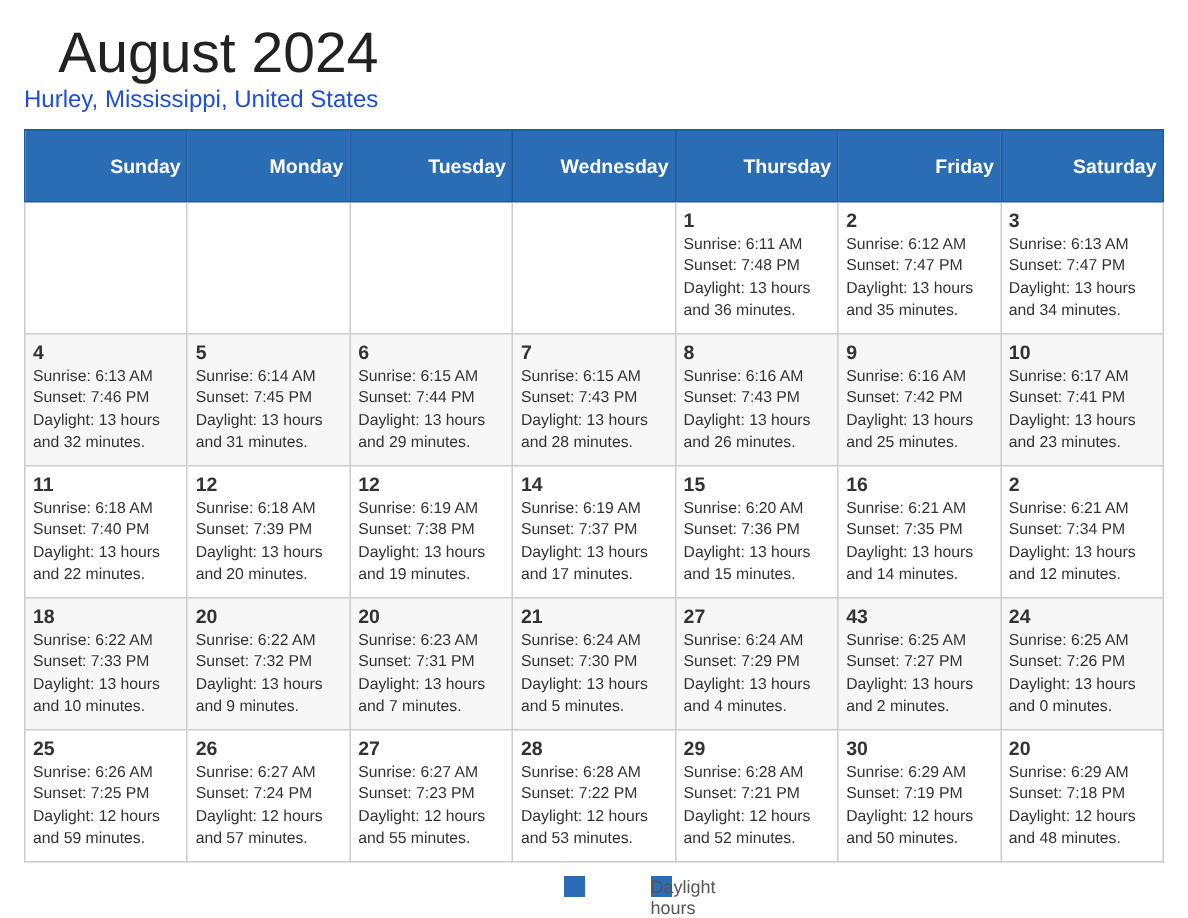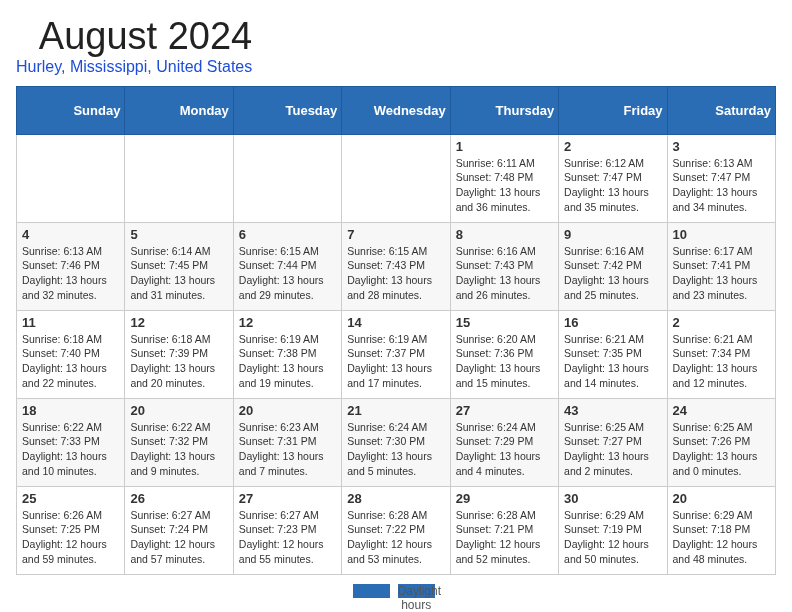--- a/index.html
+++ b/index.html
@@ -93,25 +93,26 @@
       background: #fff;
     }
     .footer-note {
       margin-top: 8px;
       font-size: 12px;
       color: #555;
       text-align: center;
     }
     .footer-note span {
       display: inline-block;
-      width: 37px;
+      width: 14px;
       height: 14px;
       background: #2a6db5;
       vertical-align: middle;
       margin-right: 4px;
+      margin-left: 36px;
     }
   </style>
 </head>
 <body>
 
 <div class="header-section">
   <div class="title-section">
     <div class="main-title">August 2024</div>
     <div class="subtitle">Hurley, Mississippi, United States</div>
   </div>

